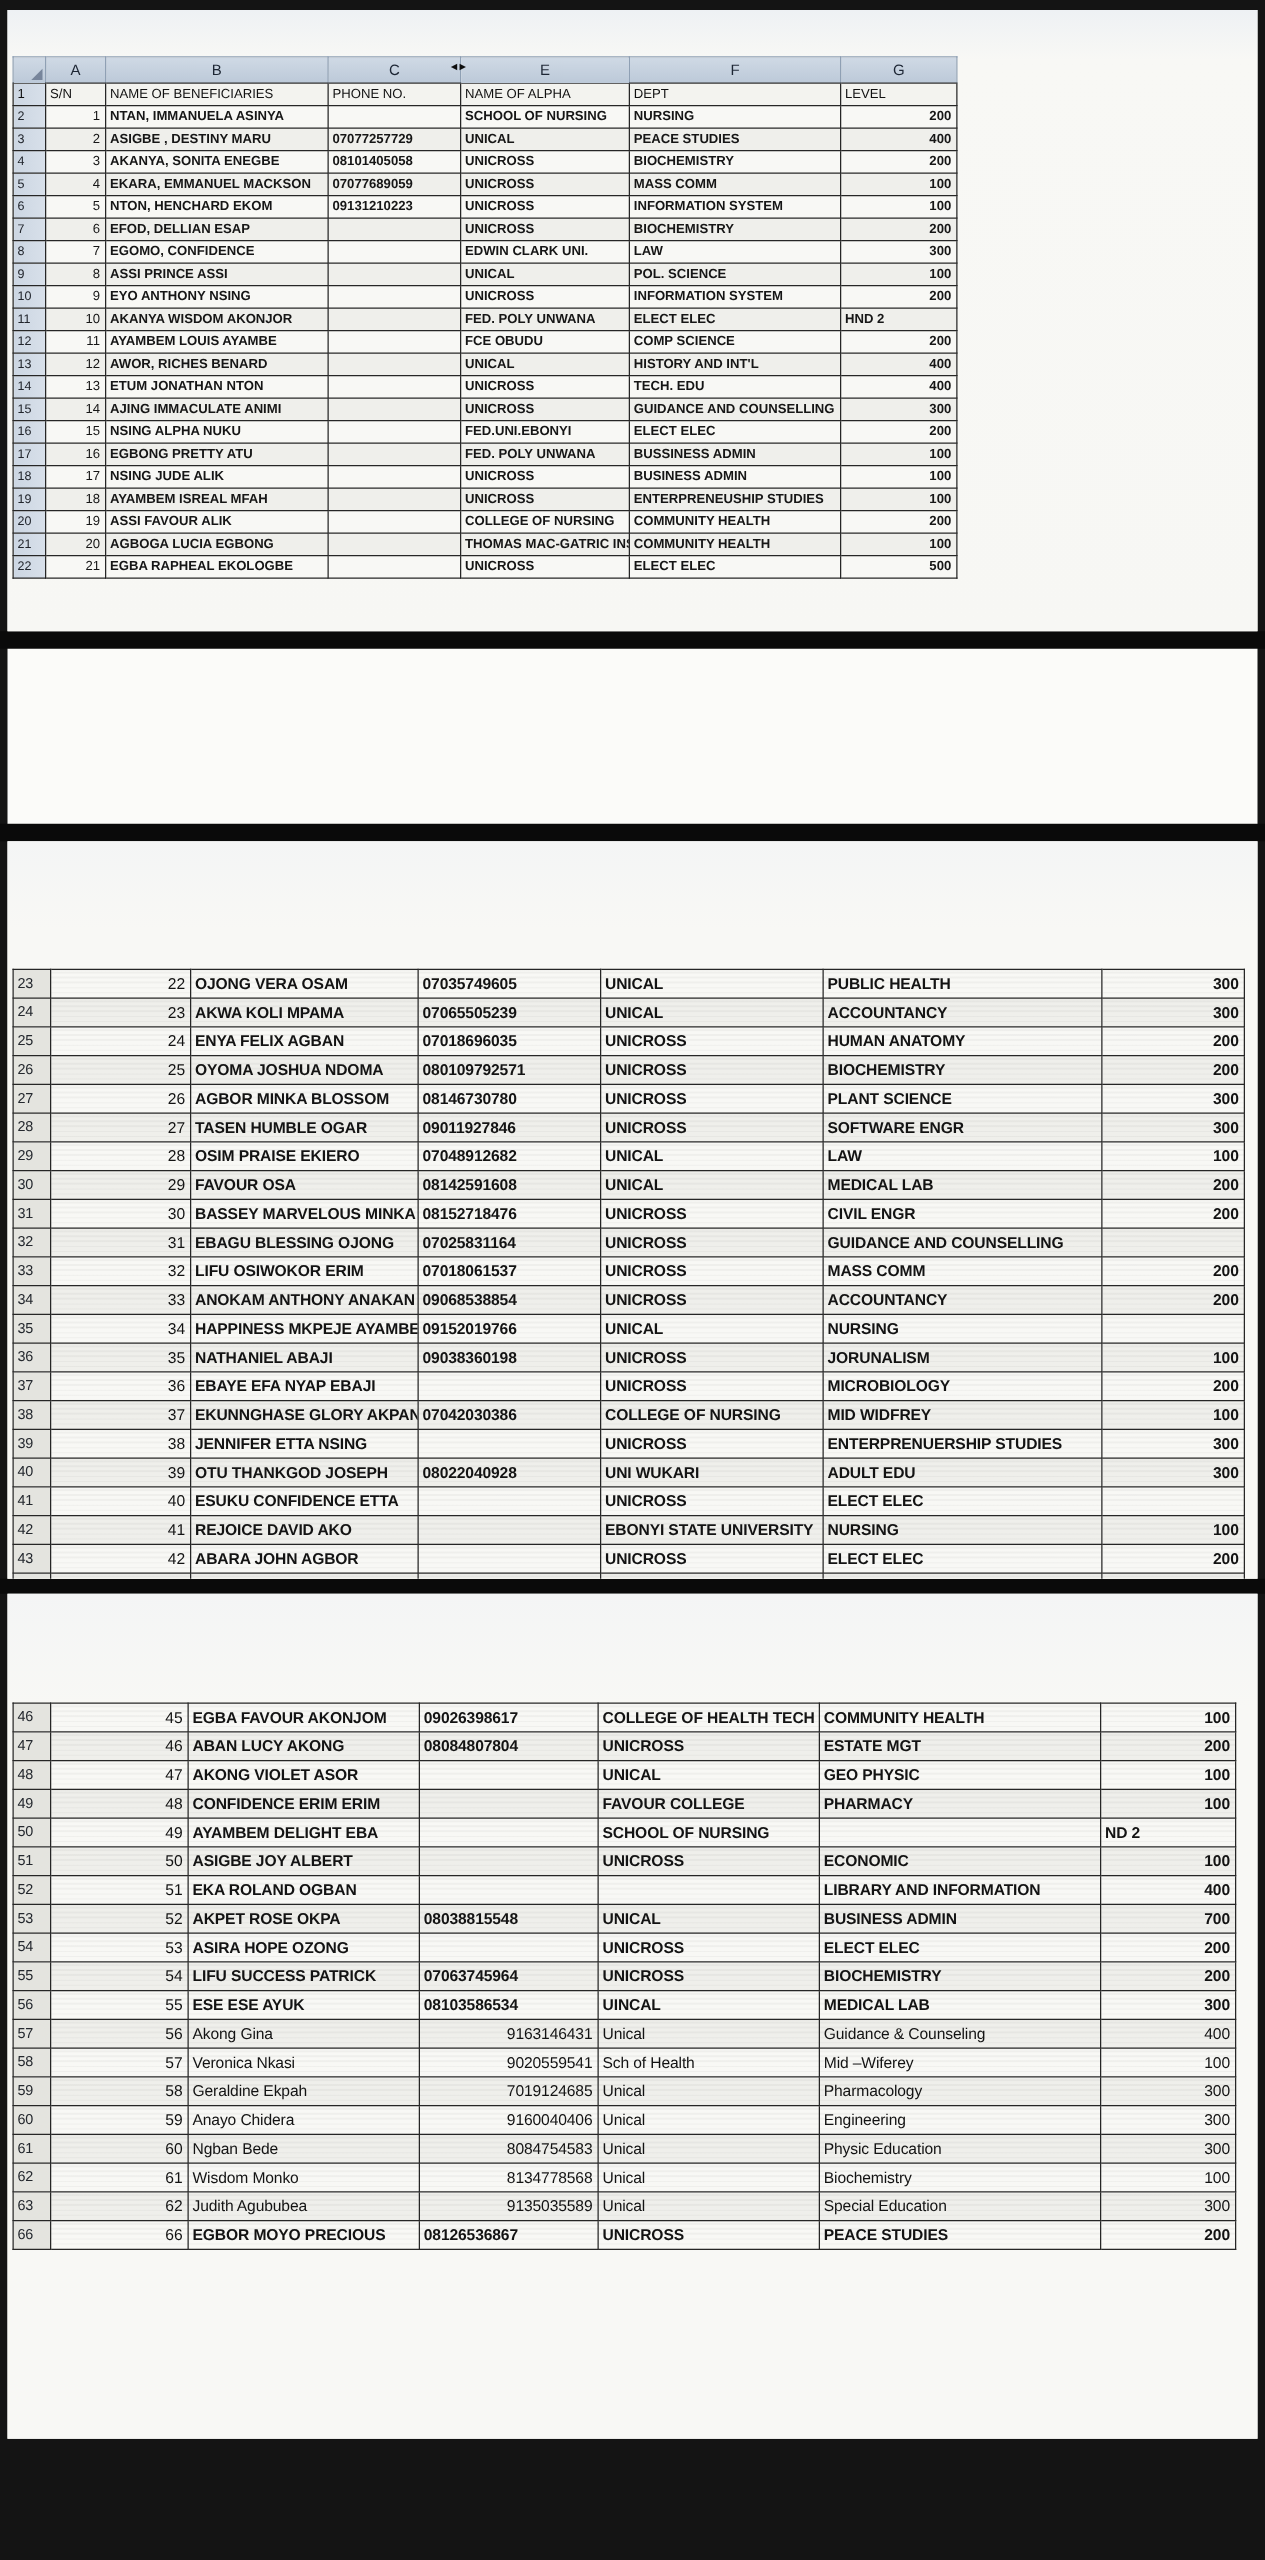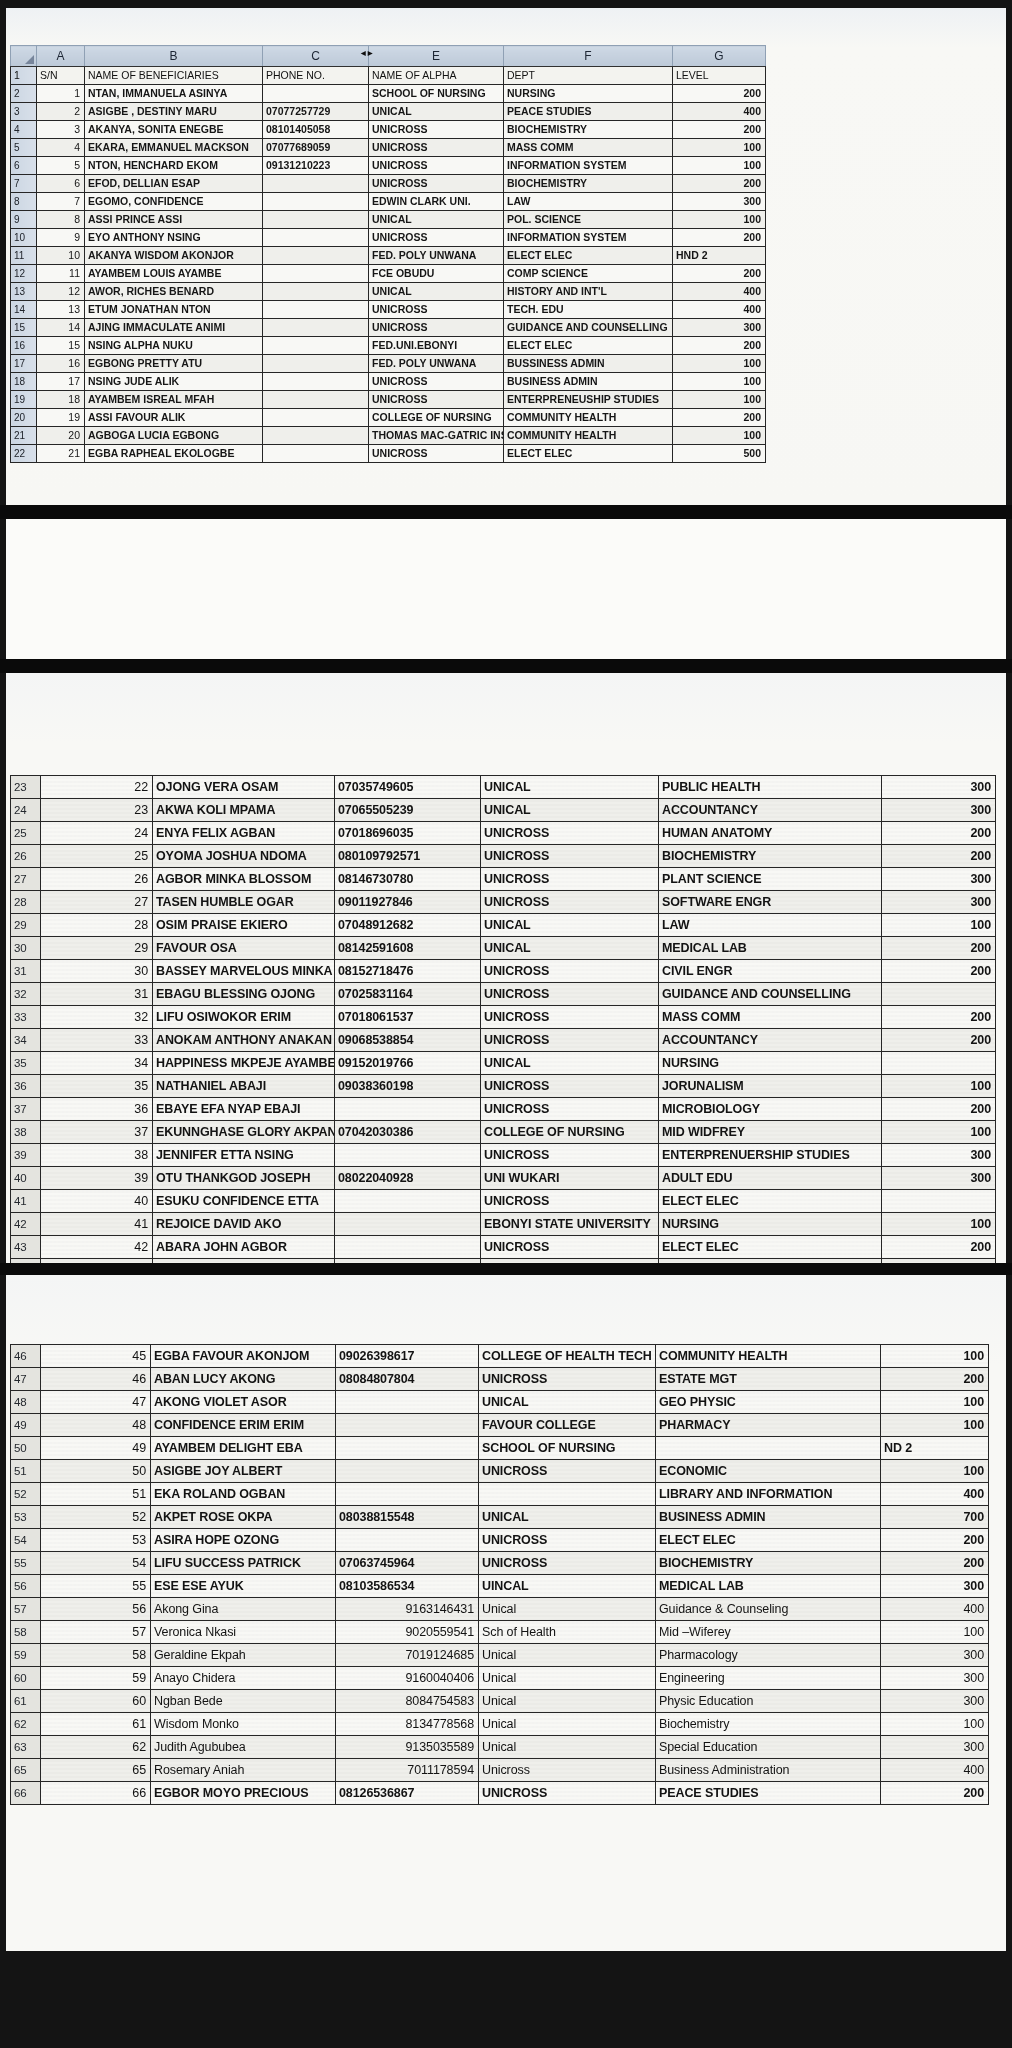--- a/index.html
+++ b/index.html
@@ -14,21 +14,21 @@
     position:relative;
     margin:0 6px;
     background:#f7f7f4;
     background-image:linear-gradient(180deg, #eef1f4 0%, #f8f8f5 40px, #f7f7f4 100%);
     overflow:hidden;
     box-sizing:border-box;
   }
   #panel-top{height:497px;margin-top:8px;padding-top:37px;}
   #panel-spacer{height:140px;background:#fbfbf9;}
   #panel-mid{height:590px;padding-top:102px;background-image:linear-gradient(180deg,#f4f5f5 0%,#f8f8f5 70px);}
-  #panel-bot{height:676px;padding-top:69px;background-image:linear-gradient(180deg,#f4f5f5 0%,#f8f8f5 90px);}
+  #panel-bot{height:676px;padding-top:87px;background-image:linear-gradient(180deg,#f4f5f5 0%,#f8f8f5 90px);}
   .divider{height:14px;background:#0a0a0a;}
   #divider-3{height:12px;}
 
   table.sheet{border-collapse:collapse;table-layout:fixed;margin-left:4px;background:#f9f9f6;}
   .sheet td,.sheet th{
     overflow:hidden;white-space:nowrap;box-sizing:border-box;
     padding:0 3px;border:1px solid #262626;
   }
   
   .sheet-top{width:755px;}
@@ -696,29 +696,20 @@
           </tr>
           <tr class="row zB lower">
             <td class="rownum">63</td>
             <td class="c-sn">62</td>
             <td class="c-name">Judith Agububea</td>
             <td class="c-phone num">9135035589</td>
             <td class="c-school">Unical</td>
             <td class="c-dept">Special Education</td>
             <td class="c-level num">300</td>
           </tr>
-          <tr class="row zB lower">
-            <td class="rownum">65</td>
-            <td class="c-sn">65</td>
-            <td class="c-name">Rosemary Aniah</td>
-            <td class="c-phone num">7011178594</td>
-            <td class="c-school">Unicross</td>
-            <td class="c-dept">Business Administration</td>
-            <td class="c-level num">400</td>
-          </tr>
           <tr class="row zA">
             <td class="rownum">66</td>
             <td class="c-sn">66</td>
             <td class="c-name">EGBOR MOYO PRECIOUS</td>
             <td class="c-phone">08126536867</td>
             <td class="c-school">UNICROSS</td>
             <td class="c-dept">PEACE STUDIES</td>
             <td class="c-level num">200</td>
           </tr>
         </tbody>

